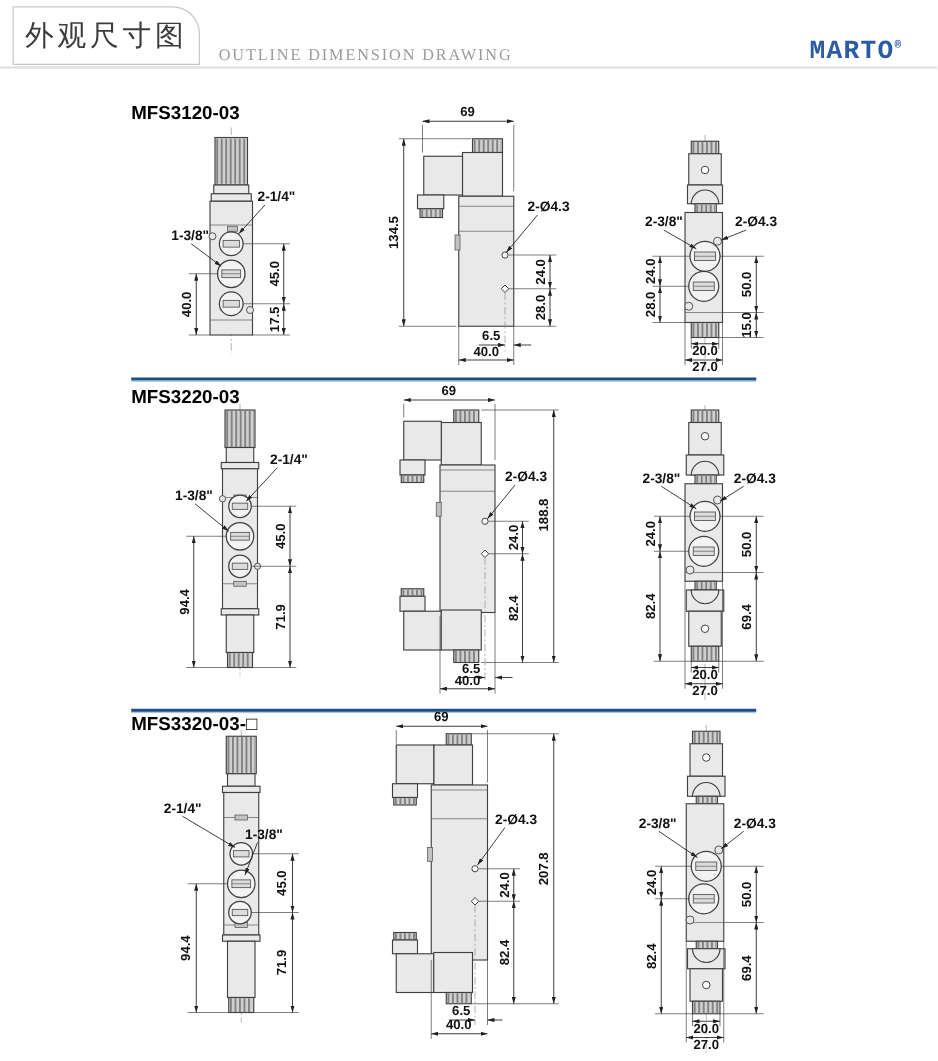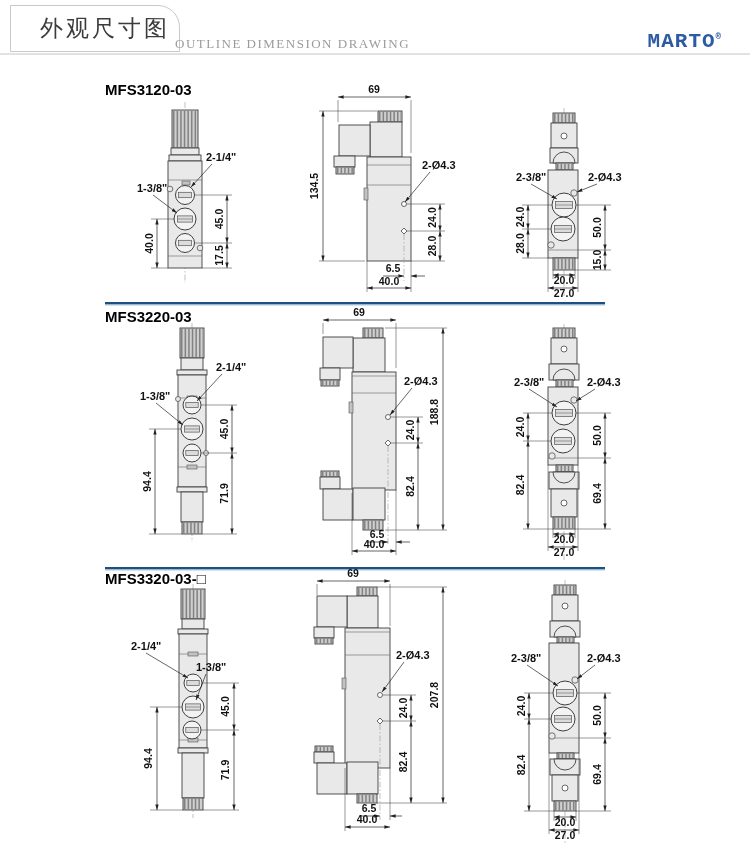--- a/index.html
+++ b/index.html
@@ -1,20 +1,20 @@
 <!DOCTYPE html>
 <html><head>
 <meta charset="utf-8">
 <style>
   html,body{margin:0;padding:0;background:#fff;}
   .page{position:relative;width:750px;height:849px;background:#fff;overflow:hidden;
         font-family:"Liberation Sans","DejaVu Sans",sans-serif;}
   
   .title-box{position:absolute;left:10px;top:5px;width:148px;height:45px;border:1px solid #c9c9c9;
-             border-radius:0 22px 0 0;background:#fff;display:flex;align-items:center;justify-content:center;z-index:2;padding-left:20px;}
+             border-radius:0 22px 0 0;background:#fff;display:flex;align-items:center;justify-content:center;z-index:2;}
   .title-cn{font-size:23px;color:#3c3c3c;letter-spacing:3px;}
   .title-en{position:absolute;left:175px;top:36px;font-family:"Liberation Serif","DejaVu Serif",serif;
             font-size:13px;color:#9b9b9b;letter-spacing:1.5px;z-index:2;}
   .brand{position:absolute;right:28px;top:30px;font-family:Liberation Mono, monospace;
          font-weight:bold;font-size:21px;color:#2d5ba3;letter-spacing:1px;z-index:2;}
   .brand sup{font-size:9px;}
   .header-rule{position:absolute;left:0;top:53px;width:750px;height:2px;background:#e2e2e2;z-index:1;}
   
   svg{position:absolute;left:0;top:0;}
   .part{fill:#e9e9e9;stroke:#3f3f3f;stroke-width:0.9;}

